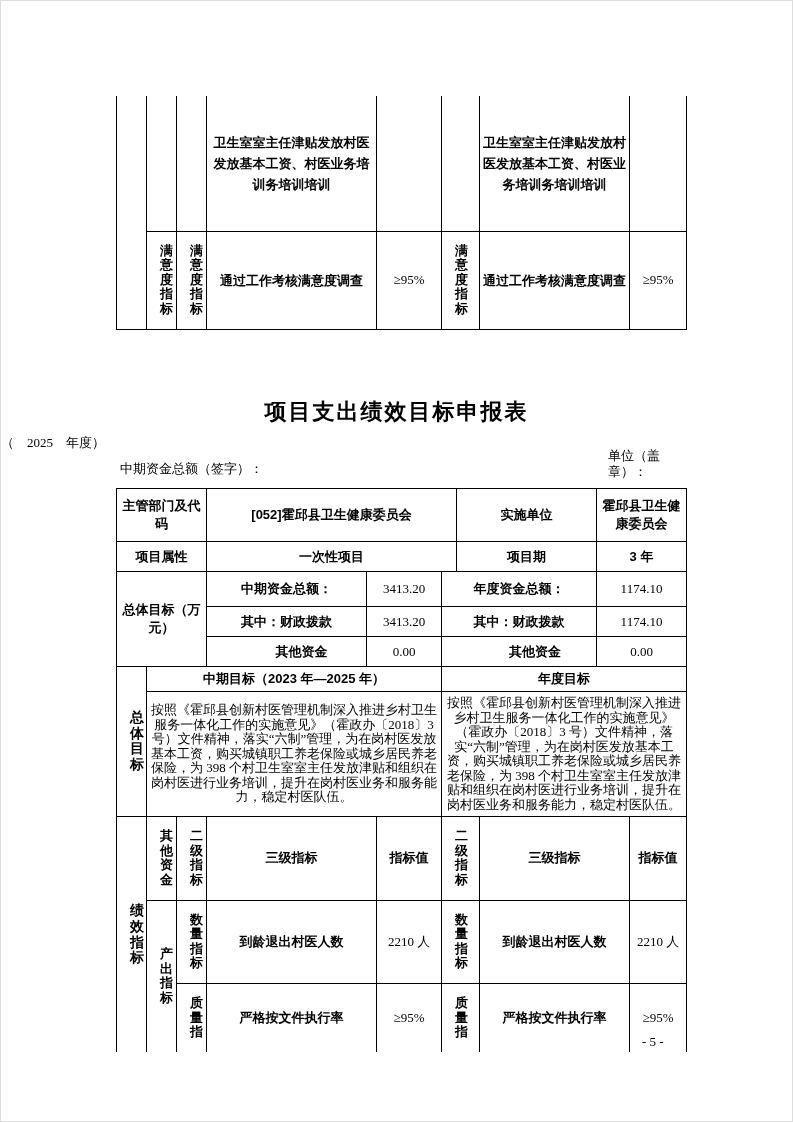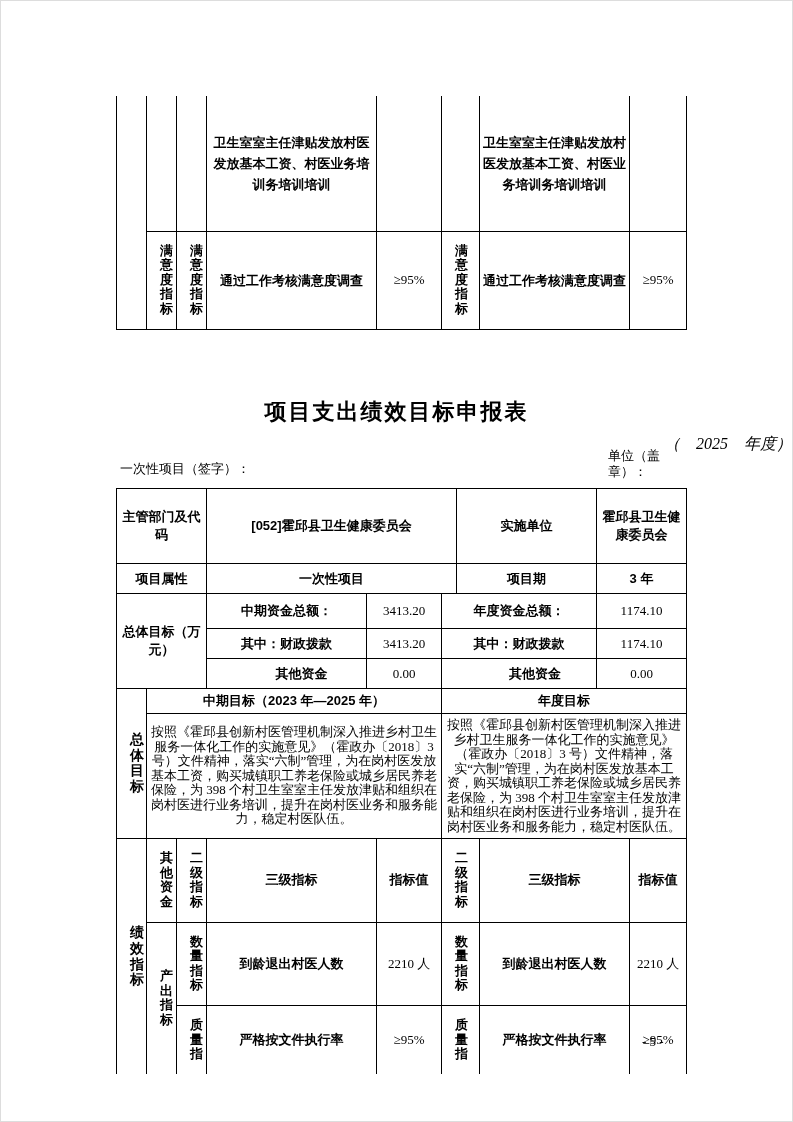--- a/index.html
+++ b/index.html
@@ -20,21 +20,21 @@
   .cell-top { vertical-align:top; padding-top:4px; }
   .frag-t { font-size:15px; line-height:21px; }
   .lab-left { text-align:left; padding-left:18px; }
   .lab-left2 { text-align:left; padding-left:20px; }
   .val-right { text-align:right; padding-right:5px; }
   .para { font-size:13px; line-height:14.5px; text-align:justify; padding:4px 6px; vertical-align:top; font-weight:normal; }
   .no-top tr:first-child > td { border-top:none; }
   .nb-b { border-bottom:none !important; }
   .abs { position:absolute; }
   .doc-title { width:100%; text-align:center; font-size:22px; letter-spacing:2px; }
-  .doc-sub { width:100%; text-align:right; font-size:16px;font-style:italic; }
+  .doc-sub { width:100%; text-align:left; font-size:13px; }
   .stack { margin-top:-1px; }
 </style>
 </head>
 <body>
 
 <div class="page">
 
   <table class="tbl no-top abs" style="left:115px; top:95px;">
     <colgroup>
       <col style="width:30px">
@@ -64,38 +64,38 @@
       <td class="song">≥95%</td>
       <td class="vcell"><div class="vtext hei">满意度指标</div></td>
       <td class="hei frag-t">通过工作考核满意度调查</td>
       <td class="song">≥95%</td>
     </tr>
   </tbody>
     </table>
 
   <div class="abs doc-title hei" style="top:396px;">项目支出绩效目标申报表</div>
   <div class="abs doc-sub song" style="top:433px;">（　2025　年度）</div>
-  <div class="abs song" style="left:119px; top:459px; font-size:13px;">一次性项目（签字）：</div>
+  <div class="abs song" style="left:119px; top:459px; font-size:13px;">中期资金总额（签字）：</div>
   <div class="abs song" style="left:607px; top:447px; width:70px; font-size:13px; line-height:16px;">单位（盖章）：</div>
 
   <div class="abs" style="left:115px; top:487px;">
 
     <table class="tbl">
       <colgroup>
           <col style="width:90px">
           <col style="width:250px">
           <col style="width:140px">
           <col style="width:90px">
         </colgroup>
       <tbody>
       <tr style="height:40px">
         <td class="hei f14" style="padding:2px 4px;">主管部门及代码</td>
         <td class="hei f14">[052]霍邱县卫生健康委员会</td>
         <td class="hei f14">实施单位</td>
-        <td class="hei f14" style="padding:19px 4px;">霍邱县卫生健康委员会</td>
+        <td class="hei f14" style="padding:8px 4px;">霍邱县卫生健康委员会</td>
       </tr>
       <tr style="height:30px">
         <td class="hei f14">项目属性</td>
         <td class="hei f14">一次性项目</td>
         <td class="hei f14">项目期</td>
         <td class="hei f14">3 年</td>
       </tr>
     </tbody>
       </table>
 

